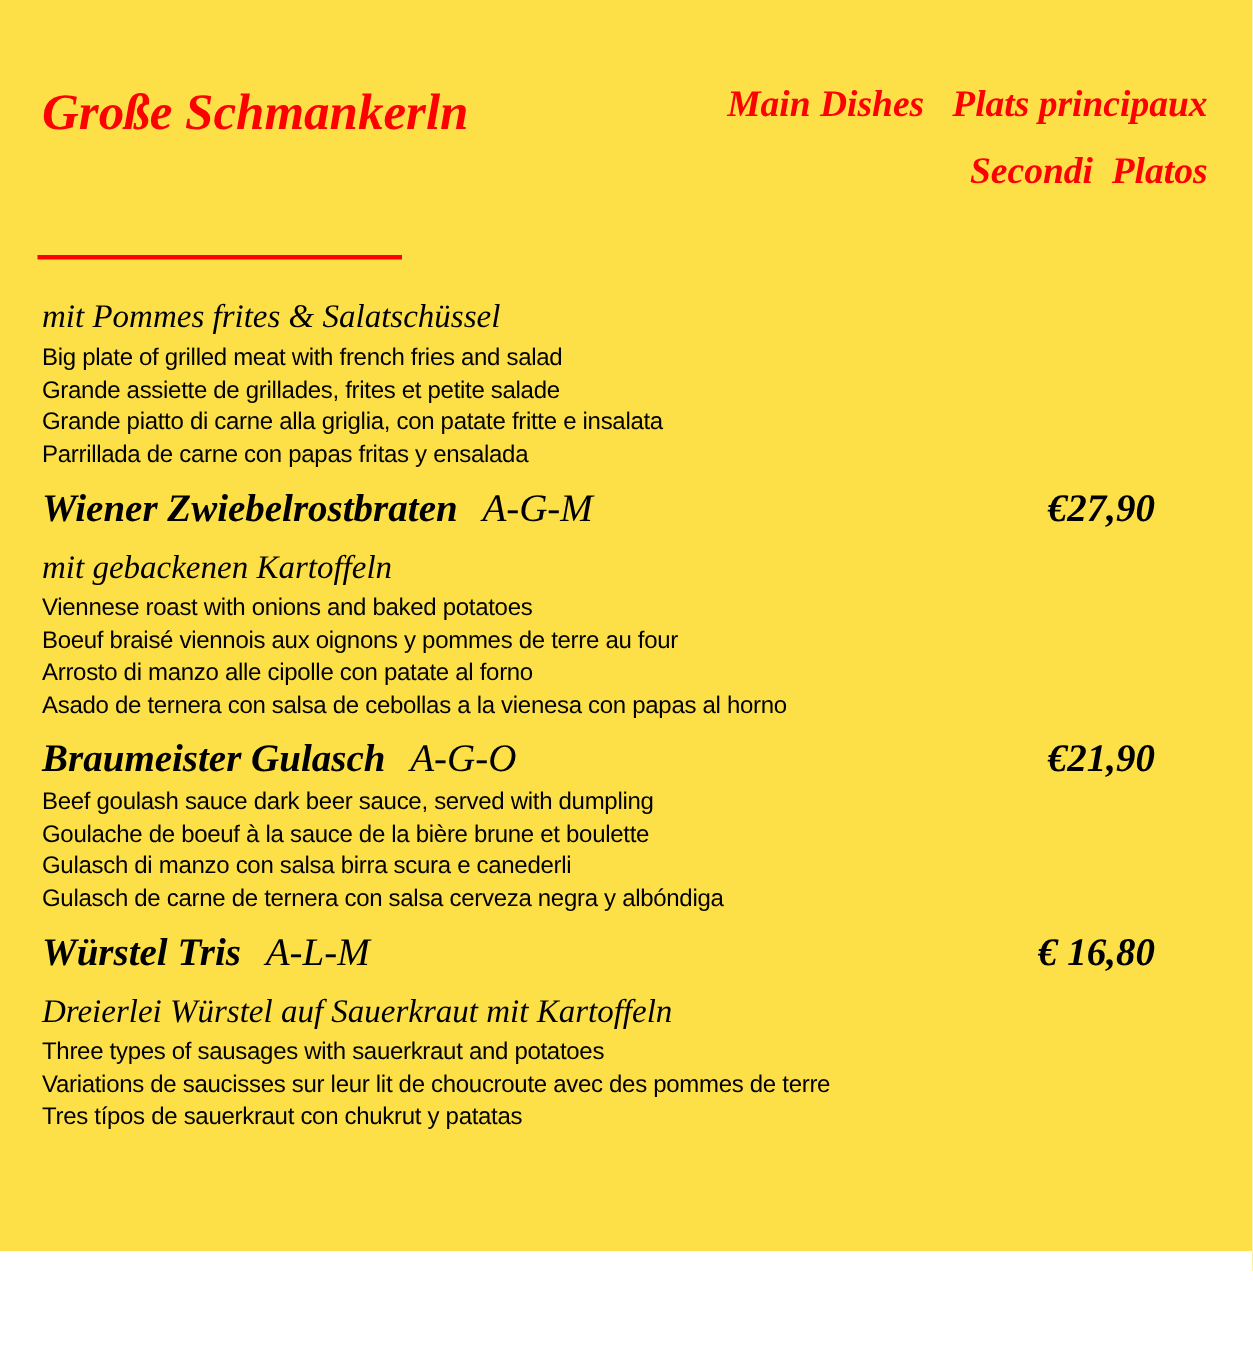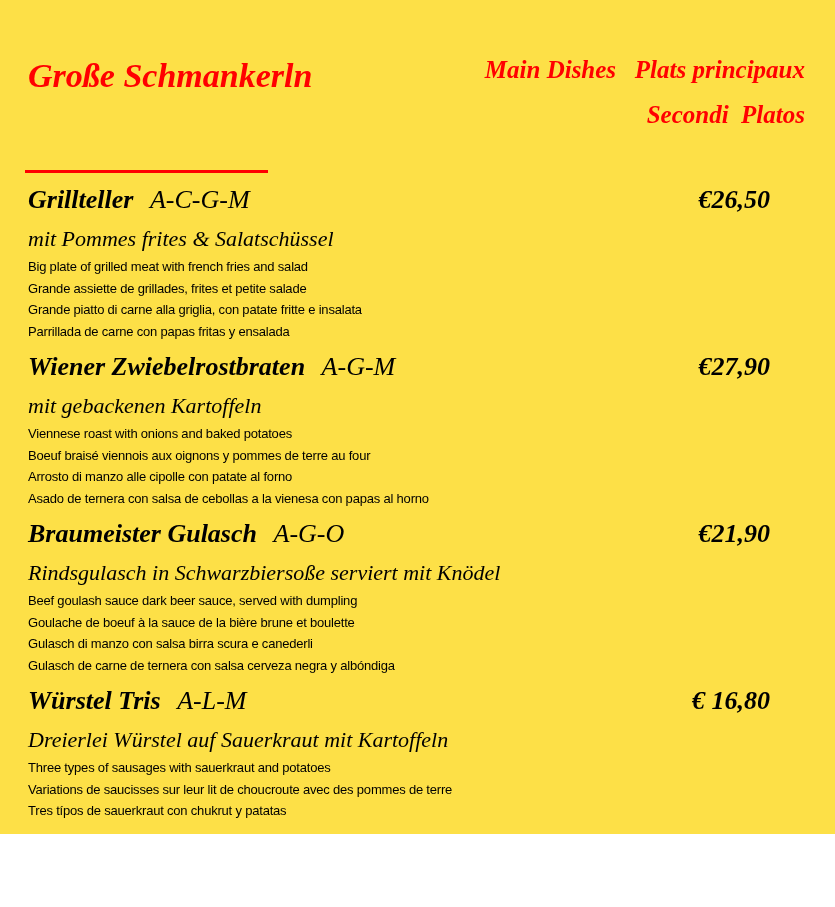--- a/index.html
+++ b/index.html
@@ -65,21 +65,21 @@
   }
   .subtitle {
     margin-top: 12px;
     font-size: 22px;
     font-style: italic;
     line-height: 26px;
   }
   .translations {
     margin-top: 4px;
     font-family: "Liberation Sans", sans-serif;
-    font-size: 13px;
+    font-size: 16px;
     line-height: 21.5px;
     letter-spacing: -0.2px;
   }
 </style>
 </head>
 <body>
 
 <div class="page">
 
   <header class="header">
@@ -90,27 +90,20 @@
       <div class="line1">Main Dishes   Plats principaux</div>
       <div class="line2">Secondi  Platos</div>
     </div>
   </header>
 
   <div class="title-underline"></div>
 
   <main class="menu">
 
     <article class="item">
-      <div class="item-head">
-        <div class="dish-title">
-          <span class="dish-name">Grillteller</span>
-          <span class="allergens">A-C-G-M</span>
-        </div>
-        <div class="price">€26,50</div>
-      </div>
       <div class="subtitle">mit Pommes frites &amp; Salatschüssel</div>
       <div class="translations">
         <div>Big plate of grilled meat with french fries and salad</div>
         <div>Grande assiette de grillades, frites et petite salade</div>
         <div>Grande piatto di carne alla griglia, con patate fritte e insalata</div>
         <div>Parrillada de carne con papas fritas y ensalada</div>
       </div>
     </article>
 
     <article class="item">
@@ -131,21 +124,20 @@
     </article>
 
     <article class="item">
       <div class="item-head">
         <div class="dish-title">
           <span class="dish-name">Braumeister Gulasch</span>
           <span class="allergens">A-G-O</span>
         </div>
         <div class="price">€21,90</div>
       </div>
-      <div class="subtitle">Rindsgulasch in Schwarzbiersoße serviert mit Knödel</div>
       <div class="translations">
         <div>Beef goulash sauce dark beer sauce, served with dumpling</div>
         <div>Goulache de boeuf à la sauce de la bière brune et boulette</div>
         <div>Gulasch di manzo con salsa birra scura e canederli</div>
         <div>Gulasch de carne de ternera con salsa cerveza negra y albóndiga</div>
       </div>
     </article>
 
     <article class="item">
       <div class="item-head">

